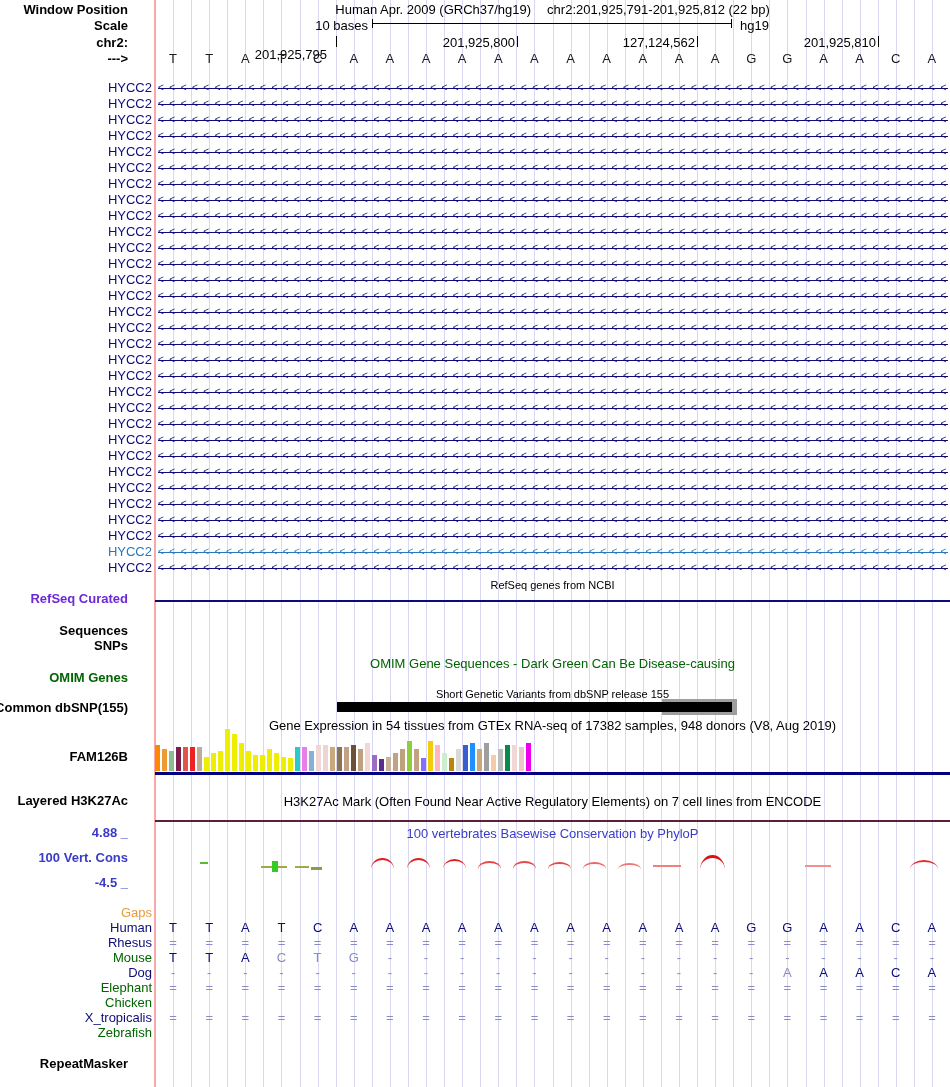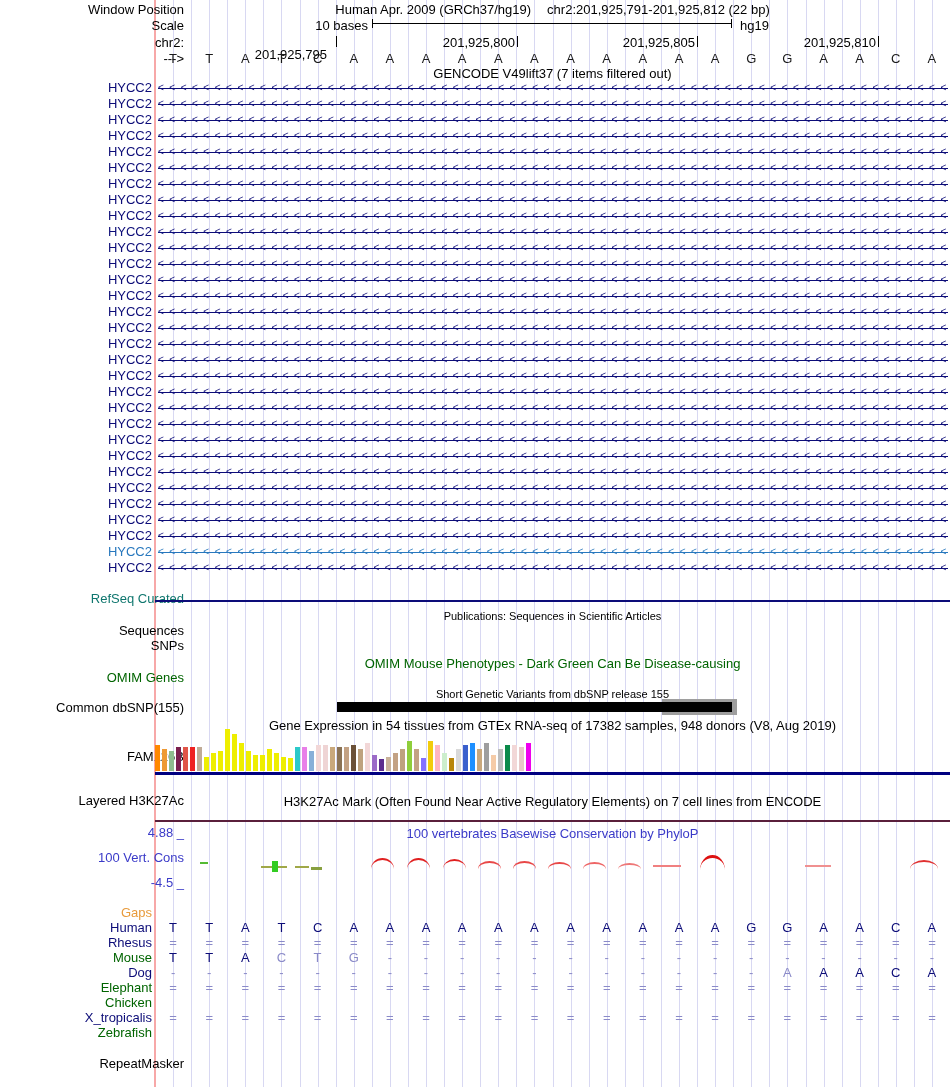--- a/index.html
+++ b/index.html
@@ -3,25 +3,25 @@
 <meta charset="utf-8">
 <style>
   html,body{margin:0;padding:0;background:#fff;}
   #canvas{position:relative;width:950px;height:1087px;background:#fff;
     font-family:"Liberation Sans",sans-serif;font-size:13px;color:#000;overflow:hidden;}
   
   #grid{position:absolute;left:155px;top:0;width:795px;height:1087px;
     background:repeating-linear-gradient(to right,#d8d8f2 0,#d8d8f2 1px,transparent 1px,transparent 18.07px);}
   #winline{position:absolute;left:154px;top:0;width:2px;height:1087px;background:#f7a8a8;}
   
-  .R{position:absolute;right:766px;text-align:right;white-space:nowrap;line-height:15px;}
+  .R{position:absolute;right:822px;text-align:right;white-space:nowrap;line-height:15px;font-weight:bold;}
   
   .C{position:absolute;left:155px;width:795px;text-align:center;white-space:nowrap;line-height:15px;}
   .small{font-size:11px;}
-  .navy{color:#0f766e;} .green{color:#006400;} .tblue{color:#3A3AC8;}
+  .navy{color:#6d28d9;} .green{color:#006400;} .tblue{color:#3A3AC8;}
   #l-wp{top:2px} #l-scale{top:18px} #l-chr{top:35px} #l-dir{top:51px}
   #l-refseq{top:591px} #l-seqs{top:623px} #l-snps{top:638px} #l-omim{top:670px}
   #l-dbsnp{top:700px} #l-fam{top:749px} #l-h3k{top:793px}
   #l-pmax{top:825px} #l-cons{top:850px} #l-pmin{top:875px} #l-rmsk{top:1056px}
   #t-head{top:2px;display:flex;justify-content:center;gap:16px;}
   #t-gencode{top:66px} #t-refncbi{top:578px} #t-pub{top:609px} #t-omim{top:656px}
   #t-dbsnp{top:687px} #t-gtex{top:718px} #t-h3k{top:794px} #t-phylop{top:826px}
   #t-multiz{top:892px} #t-rmsk{top:1042px}
   
   #scaleval{position:absolute;right:582px;top:18px;white-space:nowrap;}
@@ -57,21 +57,21 @@
     </div>
   <span id="hg19">hg19</span>
   <div class="R" id="l-chr">chr2:</div>
   <div class="R" id="l-dir">---&gt;</div>
   <div id="ruler">
       <div style="position: absolute; left: 336px; top: 36px; width: 1px; height: 11px; background: rgb(0, 0, 0);"></div>
       <div style="position: absolute; right: 623px; top: 35px; white-space: nowrap; margin-top: 12px;">201,925,795</div>
       <div style="position: absolute; left: 517px; top: 36px; width: 1px; height: 11px; background: rgb(0, 0, 0);"></div>
       <div style="position: absolute; right: 435px; top: 35px; white-space: nowrap;">201,925,800</div>
       <div style="position: absolute; left: 697px; top: 36px; width: 1px; height: 11px; background: rgb(0, 0, 0);"></div>
-      <div style="position: absolute; right: 255px; top: 35px; white-space: nowrap;">201,925,805</div>
+      <div style="position: absolute; right: 255px; top: 35px; white-space: nowrap;">127,124,562</div>
       <div style="position: absolute; left: 878px; top: 36px; width: 1px; height: 11px; background: rgb(0, 0, 0);"></div>
       <div style="position: absolute; right: 74px; top: 35px; white-space: nowrap;">201,925,810</div>
     </div>
   <div id="seqrow">
       <div style="position: absolute; left: 155px; top: 51px; width: 36.1364px; text-align: center; color: rgb(26, 26, 26);">T</div>
       <div style="position: absolute; left: 191.136px; top: 51px; width: 36.1364px; text-align: center; color: rgb(26, 26, 26);">T</div>
       <div style="position: absolute; left: 227.273px; top: 51px; width: 36.1364px; text-align: center; color: rgb(26, 26, 26);">A</div>
       <div style="position: absolute; left: 263.409px; top: 51px; width: 36.1364px; text-align: center; color: rgb(26, 26, 26);">T</div>
       <div style="position: absolute; left: 299.545px; top: 51px; width: 36.1364px; text-align: center; color: rgb(26, 26, 26);">C</div>
       <div style="position: absolute; left: 335.682px; top: 51px; width: 36.1364px; text-align: center; color: rgb(26, 26, 26);">A</div>
@@ -86,21 +86,20 @@
       <div style="position: absolute; left: 660.909px; top: 51px; width: 36.1364px; text-align: center; color: rgb(26, 26, 26);">A</div>
       <div style="position: absolute; left: 697.045px; top: 51px; width: 36.1364px; text-align: center; color: rgb(26, 26, 26);">A</div>
       <div style="position: absolute; left: 733.182px; top: 51px; width: 36.1364px; text-align: center; color: rgb(26, 26, 26);">G</div>
       <div style="position: absolute; left: 769.318px; top: 51px; width: 36.1364px; text-align: center; color: rgb(26, 26, 26);">G</div>
       <div style="position: absolute; left: 805.455px; top: 51px; width: 36.1364px; text-align: center; color: rgb(26, 26, 26);">A</div>
       <div style="position: absolute; left: 841.591px; top: 51px; width: 36.1364px; text-align: center; color: rgb(26, 26, 26);">A</div>
       <div style="position: absolute; left: 877.727px; top: 51px; width: 36.1364px; text-align: center; color: rgb(26, 26, 26);">C</div>
       <div style="position: absolute; left: 913.864px; top: 51px; width: 36.1364px; text-align: center; color: rgb(26, 26, 26);">A</div>
     </div>
 
-  <div class="C" id="t-gencode">GENCODE V49lift37 (7 items filtered out)</div>
   <div id="generows">
       <div style="position: absolute; right: 798px; top: 80px; color: rgb(12, 12, 120); text-align: right;">HYCC2</div>
       <div style="position: absolute; left: 158px; top: 82px; width: 790px; height: 12px; overflow: hidden; white-space: nowrap; font-size: 10px; letter-spacing: 5.5px; line-height: 12px; color: rgb(12, 12, 120); background: linear-gradient(rgb(12, 12, 120), rgb(12, 12, 120)) 0px 50% / 100% 1px no-repeat;">&lt;&lt;&lt;&lt;&lt;&lt;&lt;&lt;&lt;&lt;&lt;&lt;&lt;&lt;&lt;&lt;&lt;&lt;&lt;&lt;&lt;&lt;&lt;&lt;&lt;&lt;&lt;&lt;&lt;&lt;&lt;&lt;&lt;&lt;&lt;&lt;&lt;&lt;&lt;&lt;&lt;&lt;&lt;&lt;&lt;&lt;&lt;&lt;&lt;&lt;&lt;&lt;&lt;&lt;&lt;&lt;&lt;&lt;&lt;&lt;&lt;&lt;&lt;&lt;&lt;&lt;&lt;&lt;&lt;&lt;</div>
       <div style="position: absolute; right: 798px; top: 96px; color: rgb(12, 12, 120); text-align: right;">HYCC2</div>
       <div style="position: absolute; left: 158px; top: 98px; width: 790px; height: 12px; overflow: hidden; white-space: nowrap; font-size: 10px; letter-spacing: 5.5px; line-height: 12px; color: rgb(12, 12, 120); background: linear-gradient(rgb(12, 12, 120), rgb(12, 12, 120)) 0px 50% / 100% 1px no-repeat;">&lt;&lt;&lt;&lt;&lt;&lt;&lt;&lt;&lt;&lt;&lt;&lt;&lt;&lt;&lt;&lt;&lt;&lt;&lt;&lt;&lt;&lt;&lt;&lt;&lt;&lt;&lt;&lt;&lt;&lt;&lt;&lt;&lt;&lt;&lt;&lt;&lt;&lt;&lt;&lt;&lt;&lt;&lt;&lt;&lt;&lt;&lt;&lt;&lt;&lt;&lt;&lt;&lt;&lt;&lt;&lt;&lt;&lt;&lt;&lt;&lt;&lt;&lt;&lt;&lt;&lt;&lt;&lt;&lt;&lt;</div>
       <div style="position: absolute; right: 798px; top: 112px; color: rgb(12, 12, 120); text-align: right;">HYCC2</div>
       <div style="position: absolute; left: 158px; top: 114px; width: 790px; height: 12px; overflow: hidden; white-space: nowrap; font-size: 10px; letter-spacing: 5.5px; line-height: 12px; color: rgb(12, 12, 120); background: linear-gradient(rgb(12, 12, 120), rgb(12, 12, 120)) 0px 50% / 100% 1px no-repeat;">&lt;&lt;&lt;&lt;&lt;&lt;&lt;&lt;&lt;&lt;&lt;&lt;&lt;&lt;&lt;&lt;&lt;&lt;&lt;&lt;&lt;&lt;&lt;&lt;&lt;&lt;&lt;&lt;&lt;&lt;&lt;&lt;&lt;&lt;&lt;&lt;&lt;&lt;&lt;&lt;&lt;&lt;&lt;&lt;&lt;&lt;&lt;&lt;&lt;&lt;&lt;&lt;&lt;&lt;&lt;&lt;&lt;&lt;&lt;&lt;&lt;&lt;&lt;&lt;&lt;&lt;&lt;&lt;&lt;&lt;</div>
       <div style="position: absolute; right: 798px; top: 128px; color: rgb(12, 12, 120); text-align: right;">HYCC2</div>
       <div style="position: absolute; left: 158px; top: 130px; width: 790px; height: 12px; overflow: hidden; white-space: nowrap; font-size: 10px; letter-spacing: 5.5px; line-height: 12px; color: rgb(12, 12, 120); background: linear-gradient(rgb(12, 12, 120), rgb(12, 12, 120)) 0px 50% / 100% 1px no-repeat;">&lt;&lt;&lt;&lt;&lt;&lt;&lt;&lt;&lt;&lt;&lt;&lt;&lt;&lt;&lt;&lt;&lt;&lt;&lt;&lt;&lt;&lt;&lt;&lt;&lt;&lt;&lt;&lt;&lt;&lt;&lt;&lt;&lt;&lt;&lt;&lt;&lt;&lt;&lt;&lt;&lt;&lt;&lt;&lt;&lt;&lt;&lt;&lt;&lt;&lt;&lt;&lt;&lt;&lt;&lt;&lt;&lt;&lt;&lt;&lt;&lt;&lt;&lt;&lt;&lt;&lt;&lt;&lt;&lt;&lt;</div>
       <div style="position: absolute; right: 798px; top: 144px; color: rgb(12, 12, 120); text-align: right;">HYCC2</div>
@@ -152,28 +151,28 @@
       <div style="position: absolute; right: 798px; top: 512px; color: rgb(12, 12, 120); text-align: right;">HYCC2</div>
       <div style="position: absolute; left: 158px; top: 514px; width: 790px; height: 12px; overflow: hidden; white-space: nowrap; font-size: 10px; letter-spacing: 5.5px; line-height: 12px; color: rgb(12, 12, 120); background: linear-gradient(rgb(12, 12, 120), rgb(12, 12, 120)) 0px 50% / 100% 1px no-repeat;">&lt;&lt;&lt;&lt;&lt;&lt;&lt;&lt;&lt;&lt;&lt;&lt;&lt;&lt;&lt;&lt;&lt;&lt;&lt;&lt;&lt;&lt;&lt;&lt;&lt;&lt;&lt;&lt;&lt;&lt;&lt;&lt;&lt;&lt;&lt;&lt;&lt;&lt;&lt;&lt;&lt;&lt;&lt;&lt;&lt;&lt;&lt;&lt;&lt;&lt;&lt;&lt;&lt;&lt;&lt;&lt;&lt;&lt;&lt;&lt;&lt;&lt;&lt;&lt;&lt;&lt;&lt;&lt;&lt;&lt;</div>
       <div style="position: absolute; right: 798px; top: 528px; color: rgb(12, 12, 120); text-align: right;">HYCC2</div>
       <div style="position: absolute; left: 158px; top: 530px; width: 790px; height: 12px; overflow: hidden; white-space: nowrap; font-size: 10px; letter-spacing: 5.5px; line-height: 12px; color: rgb(12, 12, 120); background: linear-gradient(rgb(12, 12, 120), rgb(12, 12, 120)) 0px 50% / 100% 1px no-repeat;">&lt;&lt;&lt;&lt;&lt;&lt;&lt;&lt;&lt;&lt;&lt;&lt;&lt;&lt;&lt;&lt;&lt;&lt;&lt;&lt;&lt;&lt;&lt;&lt;&lt;&lt;&lt;&lt;&lt;&lt;&lt;&lt;&lt;&lt;&lt;&lt;&lt;&lt;&lt;&lt;&lt;&lt;&lt;&lt;&lt;&lt;&lt;&lt;&lt;&lt;&lt;&lt;&lt;&lt;&lt;&lt;&lt;&lt;&lt;&lt;&lt;&lt;&lt;&lt;&lt;&lt;&lt;&lt;&lt;&lt;</div>
       <div style="position: absolute; right: 798px; top: 544px; color: rgb(40, 120, 190); text-align: right;">HYCC2</div>
       <div style="position: absolute; left: 158px; top: 546px; width: 790px; height: 12px; overflow: hidden; white-space: nowrap; font-size: 10px; letter-spacing: 5.5px; line-height: 12px; color: rgb(40, 120, 190); background: linear-gradient(rgb(40, 120, 190), rgb(40, 120, 190)) 0px 50% / 100% 1px no-repeat;">&lt;&lt;&lt;&lt;&lt;&lt;&lt;&lt;&lt;&lt;&lt;&lt;&lt;&lt;&lt;&lt;&lt;&lt;&lt;&lt;&lt;&lt;&lt;&lt;&lt;&lt;&lt;&lt;&lt;&lt;&lt;&lt;&lt;&lt;&lt;&lt;&lt;&lt;&lt;&lt;&lt;&lt;&lt;&lt;&lt;&lt;&lt;&lt;&lt;&lt;&lt;&lt;&lt;&lt;&lt;&lt;&lt;&lt;&lt;&lt;&lt;&lt;&lt;&lt;&lt;&lt;&lt;&lt;&lt;&lt;</div>
       <div style="position: absolute; right: 798px; top: 560px; color: rgb(12, 12, 120); text-align: right;">HYCC2</div>
       <div style="position: absolute; left: 158px; top: 562px; width: 790px; height: 12px; overflow: hidden; white-space: nowrap; font-size: 10px; letter-spacing: 5.5px; line-height: 12px; color: rgb(12, 12, 120); background: linear-gradient(rgb(12, 12, 120), rgb(12, 12, 120)) 0px 50% / 100% 1px no-repeat;">&lt;&lt;&lt;&lt;&lt;&lt;&lt;&lt;&lt;&lt;&lt;&lt;&lt;&lt;&lt;&lt;&lt;&lt;&lt;&lt;&lt;&lt;&lt;&lt;&lt;&lt;&lt;&lt;&lt;&lt;&lt;&lt;&lt;&lt;&lt;&lt;&lt;&lt;&lt;&lt;&lt;&lt;&lt;&lt;&lt;&lt;&lt;&lt;&lt;&lt;&lt;&lt;&lt;&lt;&lt;&lt;&lt;&lt;&lt;&lt;&lt;&lt;&lt;&lt;&lt;&lt;&lt;&lt;&lt;&lt;</div>
     </div>
 
+  <div class="C small" id="t-refncbi">RefSeq genes from NCBI</div>
   <div class="R navy" id="l-refseq">RefSeq Curated</div>
   <div id="line-refseq"></div>
 
-  <div class="C small" id="t-pub">Publications: Sequences in Scientific Articles</div>
   <div class="R" id="l-seqs">Sequences</div>
   <div class="R" id="l-snps">SNPs</div>
 
-  <div class="C green" id="t-omim">OMIM Mouse Phenotypes - Dark Green Can Be Disease-causing</div>
+  <div class="C green" id="t-omim">OMIM Gene Sequences - Dark Green Can Be Disease-causing</div>
   <div class="R green" id="l-omim">OMIM Genes</div>
 
   <div class="C small" id="t-dbsnp">Short Genetic Variants from dbSNP release 155</div>
   <div class="R" id="l-dbsnp">Common dbSNP(155)</div>
   <div id="dbsnp-gray"></div>
   <div id="dbsnp-black"></div>
 
   <div class="C" id="t-gtex">Gene Expression in 54 tissues from GTEx RNA-seq of 17382 samples, 948 donors (V8, Aug 2019)</div>
   <div class="R" id="l-fam">FAM126B</div>
   <div id="gtexbars">

